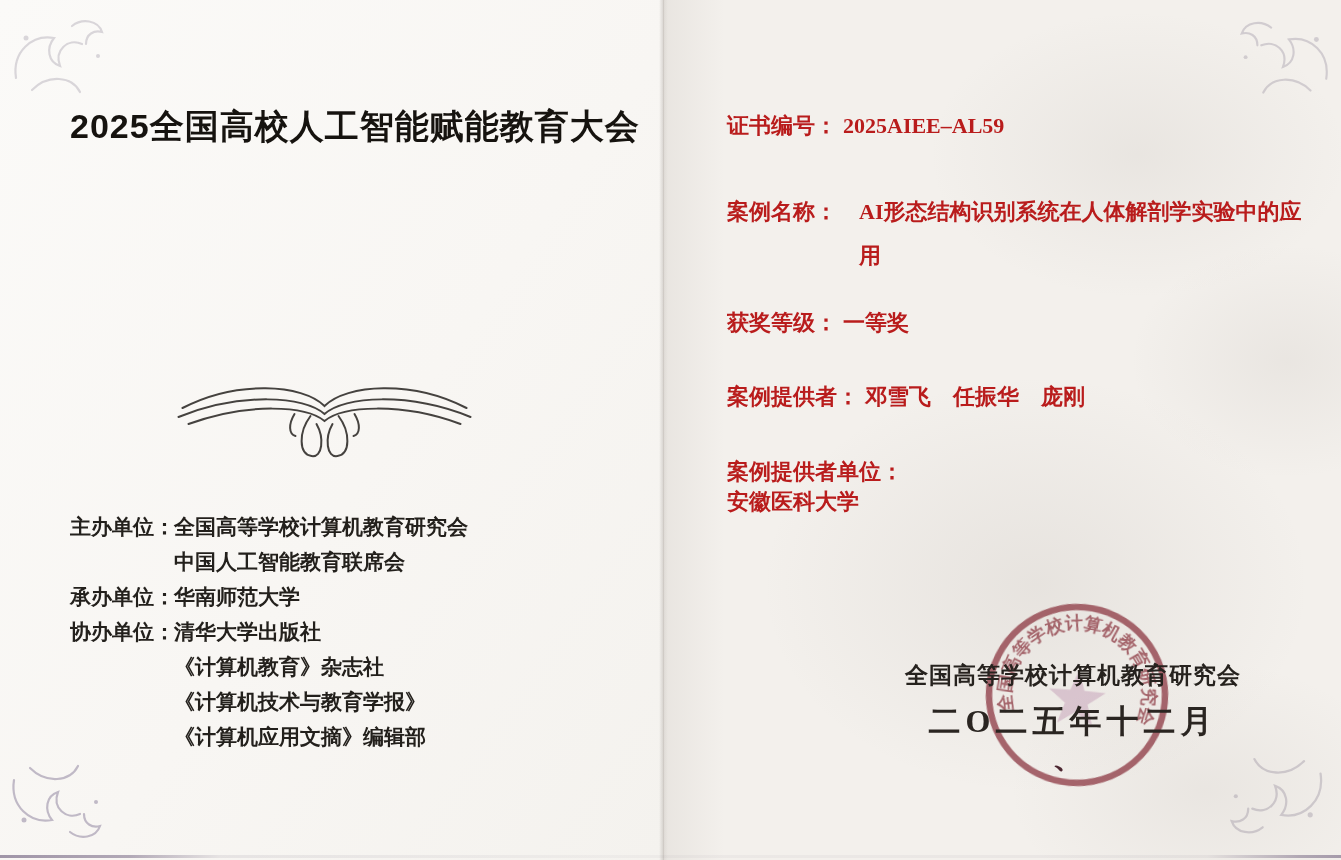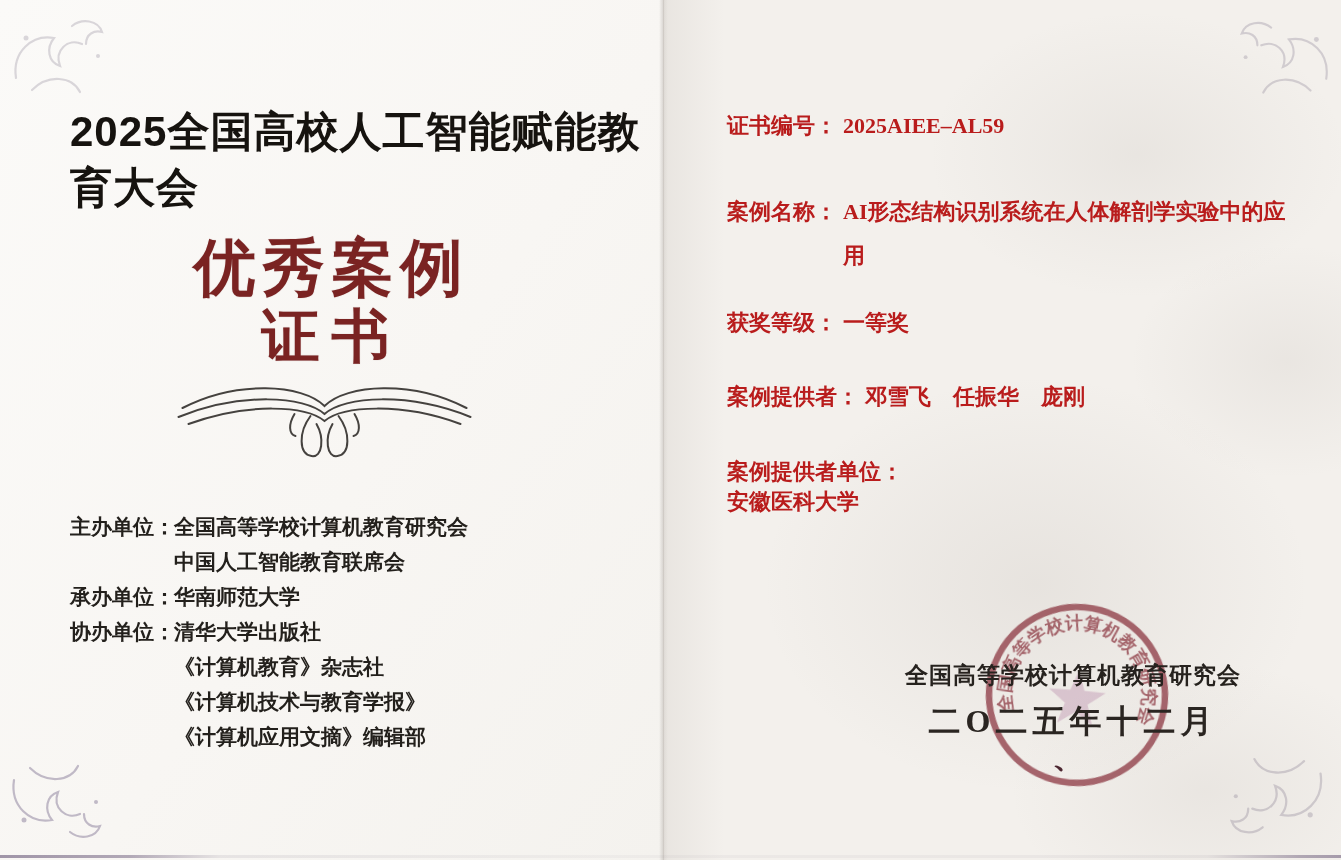--- a/index.html
+++ b/index.html
@@ -30,21 +30,21 @@
   .bottom-edge{
     position:absolute;left:0;bottom:2px;height:3px;width:1341px;
     background:linear-gradient(to right,
       rgba(72,52,92,0.50) 0px, rgba(72,52,92,0.40) 130px, rgba(110,100,122,0.12) 220px,
       rgba(110,100,122,0.05) 45%, rgba(110,100,122,0.08) 90%,
       rgba(72,52,92,0.38) 97%, rgba(72,52,92,0.45) 100%);
   }
   
   .conf-title{
     position:absolute;left:70px;top:104px;width:580px;
-    font-size:42px;font-weight:bold;color:#16130f;letter-spacing:1px;
+    font-size:34px;font-weight:bold;color:#16130f;letter-spacing:1px;
     font-family:"Liberation Sans",sans-serif;
   }
   .award-title{
     position:absolute;left:0;top:234px;width:663px;text-align:center;
     color:#7a2322;font-family:"Liberation Serif","DejaVu Serif",serif;font-weight:bold;
     text-shadow:0 0 1px rgba(90,20,20,0.35);
   }
   .award-line1{font-size:62px;letter-spacing:7px;line-height:1.12;}
   .award-line2{font-size:58px;letter-spacing:12px;line-height:1.1;margin-top:2px;}
   .flourish{position:absolute;left:172px;top:372px;width:305px;height:92px;}
@@ -58,21 +58,21 @@
   .org-lines div{line-height:35px;white-space:nowrap;}
   
   .field{
     position:absolute;left:727px;display:flex;align-items:flex-start;
     font-size:22px;font-weight:bold;color:#b91c1c;line-height:30px;
     font-family:"Liberation Serif","DejaVu Serif",serif;
   }
   .field .lbl{white-space:nowrap;margin-right:6px;}
   .field .val{white-space:pre-wrap;}
   .field-certno{top:111px;}
-  .field-casename{top:190px;}
+  .field-casename{top:190px;gap:16px;}
   .field-casename .lbl,.field-casename .val{line-height:44px;}
   .field-casename .val{width:452px;}
   .field-grade{top:308px;}
   .field-providers{top:382px;}
   .field-unit{top:457px;flex-direction:column;}
   .issuer{
     position:absolute;left:890px;top:660px;width:366px;text-align:center;z-index:3;
     font-size:23px;font-weight:bold;color:#26221e;letter-spacing:1px;
     font-family:"Liberation Serif","DejaVu Serif",serif;
   }
@@ -96,24 +96,20 @@
   .corner-tr{left:1222px;top:0px;width:118px;height:130px;opacity:0.32;transform:scaleX(-1);}
   .corner-bl{left:0px;bottom:6px;width:120px;height:120px;opacity:0.45;transform:scaleY(-1);}
   .corner-br{left:1206px;bottom:10px;width:134px;height:124px;opacity:0.34;transform:scale(-1,-1);}
 </style>
 </head>
 <body>
 
 <div class="page-left">
   <div class="conf-title">2025全国高校人工智能赋能教育大会</div>
 
-  <div class="award-title">
-    <div class="award-line1">优秀案例</div>
-    <div class="award-line2">证书</div>
-  </div>
 
   <svg class="flourish" viewBox="0 0 300 92">
     <g fill="none" stroke="#45423f" stroke-width="2" stroke-linecap="round">
       <path d="M8,36 C62,8 128,12 150,34 C172,12 238,8 292,36"></path>
       <path d="M4,45 C66,20 130,24 150,42 C170,24 234,20 296,45"></path>
       <path d="M14,52 C74,30 132,34 150,49 C168,34 226,30 286,52"></path>
       <path d="M136,44 C124,60 124,82 137,84 C148,86 150,66 142,52"></path>
       <path d="M164,44 C176,60 176,82 163,84 C152,86 150,66 158,52"></path>
       <path d="M120,42 C114,52 114,62 121,64"></path>
       <path d="M180,42 C186,52 186,62 179,64"></path>

